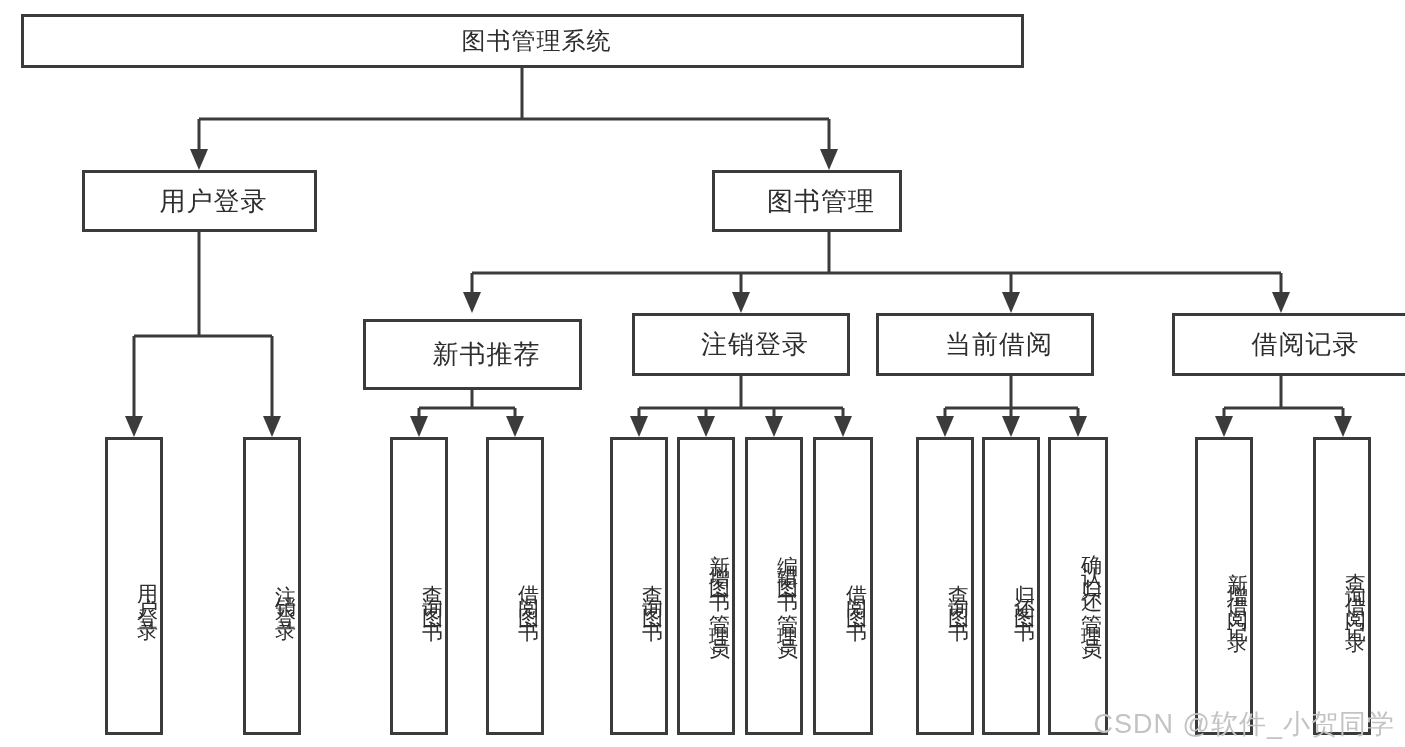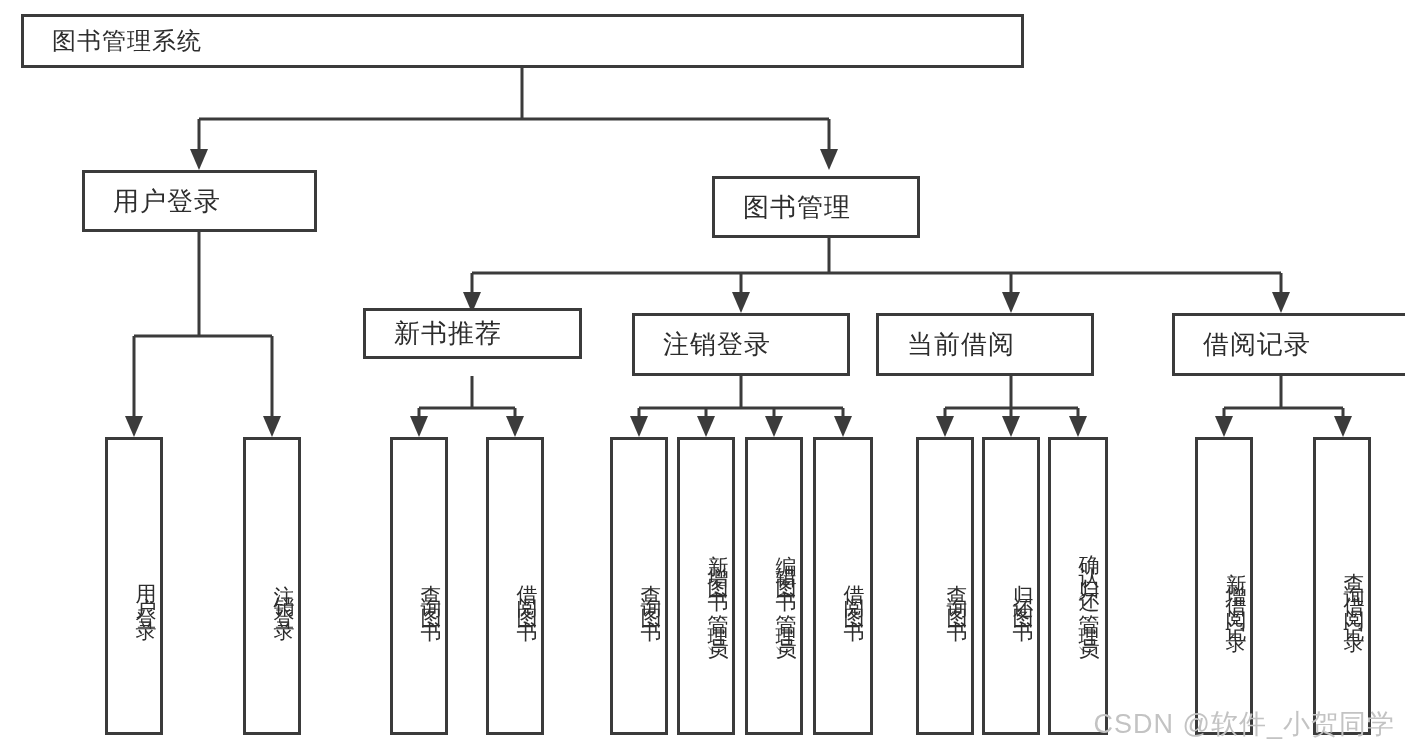--- a/index.html
+++ b/index.html
@@ -18,21 +18,21 @@
     overflow:hidden;
   }
   .connectors{position:absolute;left:0;top:0;width:1405px;height:747px;}
   .connectors path{stroke:var(--line);stroke-width:3;fill:none;}
   .connectors polygon{fill:var(--line);stroke:none;}
   .box{
     position:absolute;
     box-sizing:border-box;
     background:var(--background);
     border:3px solid var(--line);
-    display:flex;align-items:center;
+    display:flex;align-items:center;justify-content:center;
     z-index:1;
     padding-left:28px;
   }
   .hbox{letter-spacing:1px;}
   .root-box{font-size:24px;}
   .l2-box,.l3-box{font-size:26px;}
   .vbox span{
     writing-mode:vertical-rl;
     text-orientation:mixed;
     font-size:21px;
@@ -93,25 +93,25 @@
     </g>
   </svg>
 
   <div class="box hbox root-box" style="left:21px;top:14px;width:1003px;height:54px">
     <span>图书管理系统</span>
   </div>
 
   <div class="box hbox l2-box" style="left:82px;top:170px;width:235px;height:62px">
     <span>用户登录</span>
   </div>
-  <div class="box hbox l2-box" style="left:712px;top:176px;width:208px;height:62px">
+  <div class="box hbox l2-box" style="left:712px;top:170px;width:190px;height:62px">
     <span>图书管理</span>
   </div>
 
-  <div class="box hbox l3-box" style="left:363px;top:308px;width:219px;height:51px">
+  <div class="box hbox l3-box" style="left:363px;top:319px;width:219px;height:71px">
     <span>新书推荐</span>
   </div>
   <div class="box hbox l3-box" style="left:632px;top:313px;width:218px;height:63px">
     <span>注销登录</span>
   </div>
   <div class="box hbox l3-box" style="left:876px;top:313px;width:218px;height:63px">
     <span>当前借阅</span>
   </div>
   <div class="box hbox l3-box" style="left:1172px;top:313px;width:239px;height:63px">
     <span>借阅记录</span>

